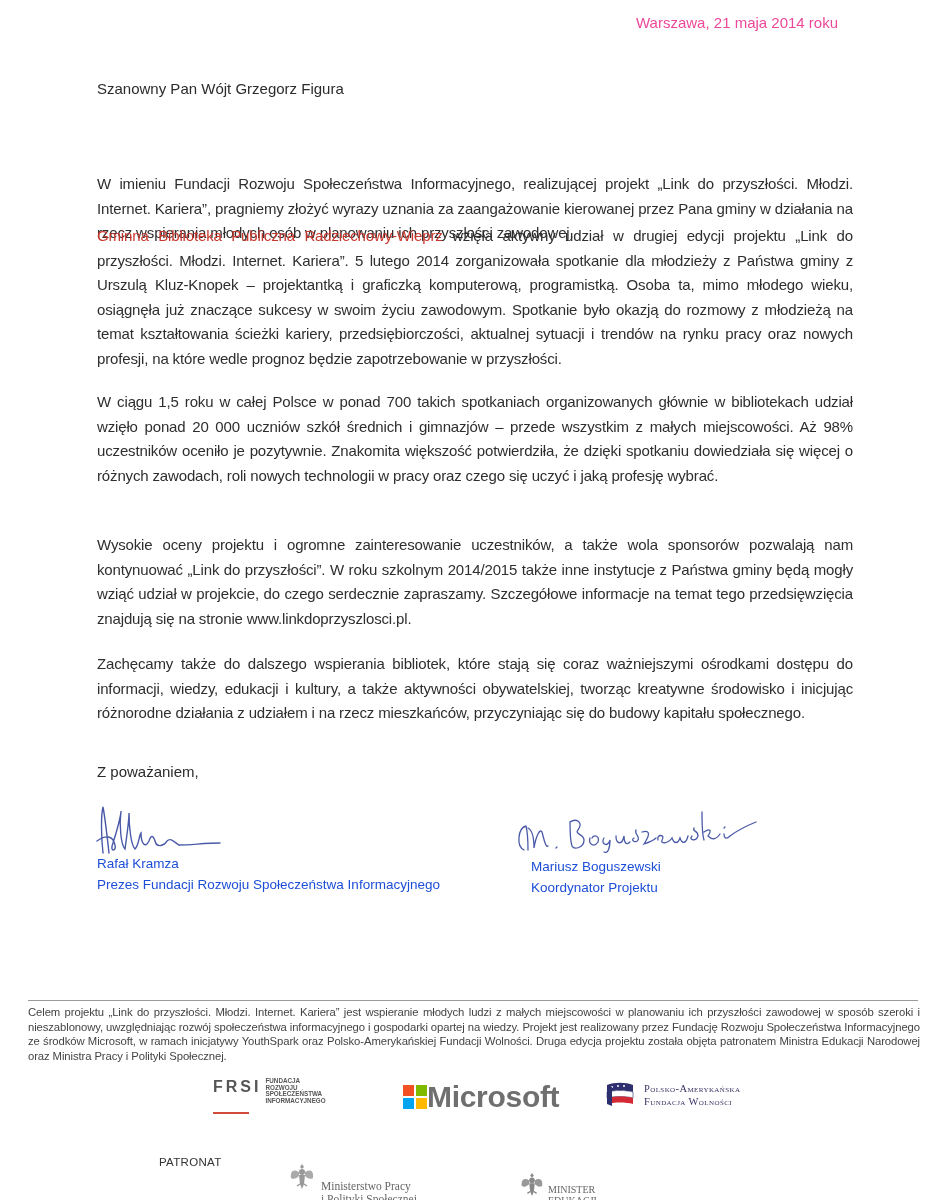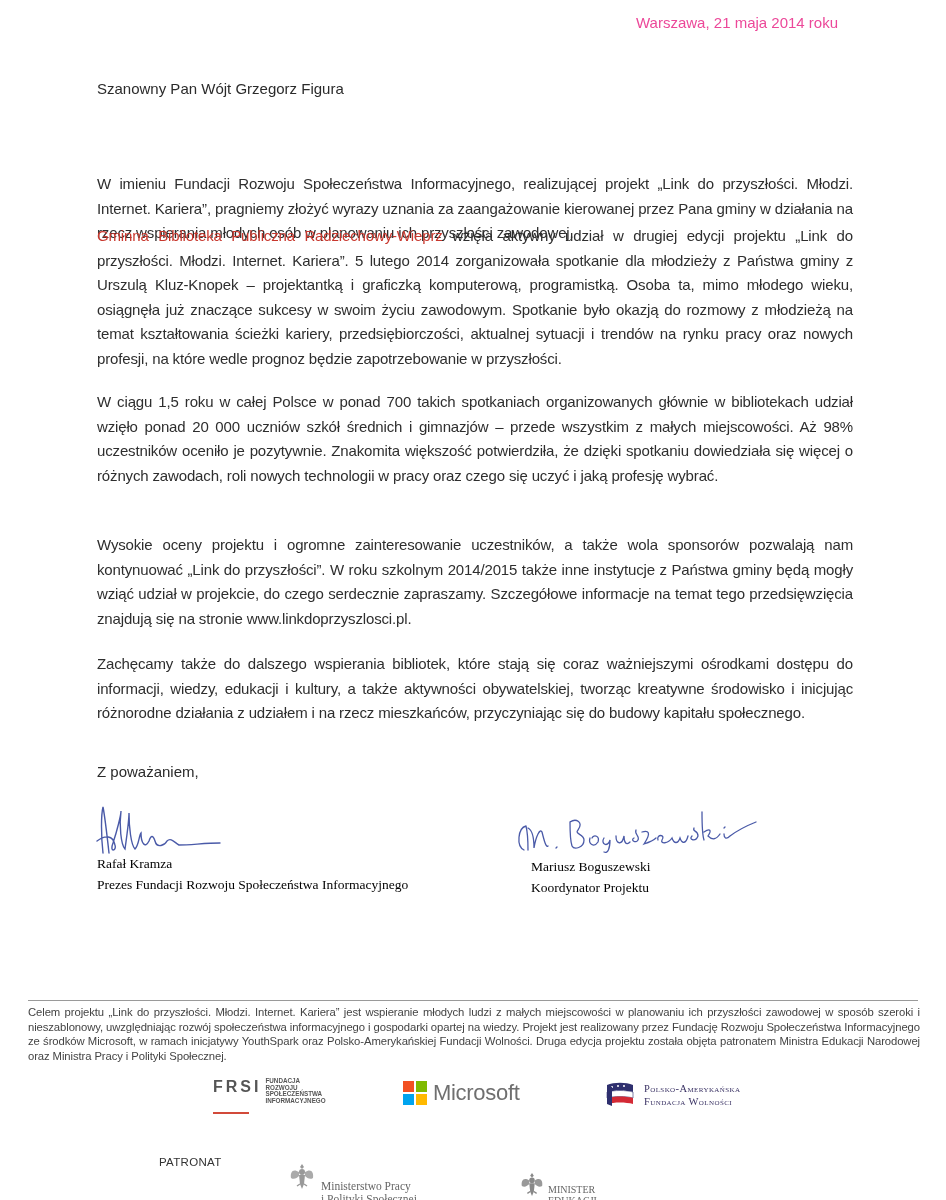--- a/index.html
+++ b/index.html
@@ -12,36 +12,36 @@
           font-family: "Liberation Sans Narrow", "Liberation Sans", sans-serif; letter-spacing: -0.15px; }
   .p1 { top: 128px; margin-top: 44px; }
   .p2 { top: 224px; }
   .p3 { top: 390px; }
   .p4 { top: 533px; }
   .p5 { top: 652px; }
   .closing { left: 97px; top: 763px; font-size: 15px; }
   .red { color: #c8372d; }
   .sig-left { left: 95px; top: 805px; }
   .sig-right { left: 512px; top: 800px; }
-  .signer { font-size: 13.5px; line-height: 21px; color: #000000; font-family: Liberation Serif, serif; }
+  .signer { font-size: 13.5px; line-height: 21px; color: #1d4ed8; }
   .signer-left { left: 97px; top: 853px; }
   .signer-right { left: 531px; top: 856px; }
   .divider { left: 28px; top: 1000px; width: 890px; height: 1px; background: #9a9a9a; }
   .footnote { left: 28px; top: 1005px; width: 892px; font-size: 11.3px; line-height: 14.5px; color: #444;
               text-align: justify; letter-spacing: -0.1px; }
   .logo-frsi { left: 213px; top: 1078px; }
   .logo-ms { left: 403px; top: 1080px; }
   .logo-pafw { left: 604px; top: 1082px; }
   .patronat { left: 159px; top: 1156px; font-size: 11.5px; color: #333; letter-spacing: 0.3px; }
   .logo-mpips { left: 289px; top: 1148px; }
   .logo-men { left: 520px; top: 1152px; }
   .frsi-letters { font-size: 16px; letter-spacing: 3px; color: #555; font-weight: bold; display: inline-block; vertical-align: top; }
   .frsi-sub { display: inline-block; font-size: 6.3px; line-height: 6.5px; color: #555; vertical-align: top; margin-left: 4px; font-weight: bold; }
   .frsi-bar { width: 36px; height: 2px; background: #d24a3a; margin-top: 8px; }
-  .ms-text { font-size: 22px; color: #6f6f6f; vertical-align: middle; margin-left: 6px; letter-spacing: -0.3px; }
+  .ms-text { font-size: 30px; color: #6f6f6f; vertical-align: middle; letter-spacing: -0.3px; font-weight: bold; }
   .ms-grid { display: inline-grid; grid-template-columns: 11px 11px; grid-template-rows: 11px 11px; gap: 2px; vertical-align: middle; }
   .pafw-text { display: inline-block; vertical-align: middle; margin-left: 8px; font-family: "Liberation Serif", serif;
                font-size: 10.5px; line-height: 13px; color: #3a3264; font-variant: small-caps; letter-spacing: 0.4px; }
   .gov-text { display: inline-block; vertical-align: middle; font-family: "Liberation Serif", serif; color: #666; margin-top: 32px; }
   .mpips-text { font-size: 11.5px; line-height: 12.5px; margin-left: 6px; }
   .men-text { font-size: 10px; line-height: 11px; margin-left: 4px; }
   .eagle { display: inline-block; vertical-align: middle; }
 </style>
 </head>
 <body>

